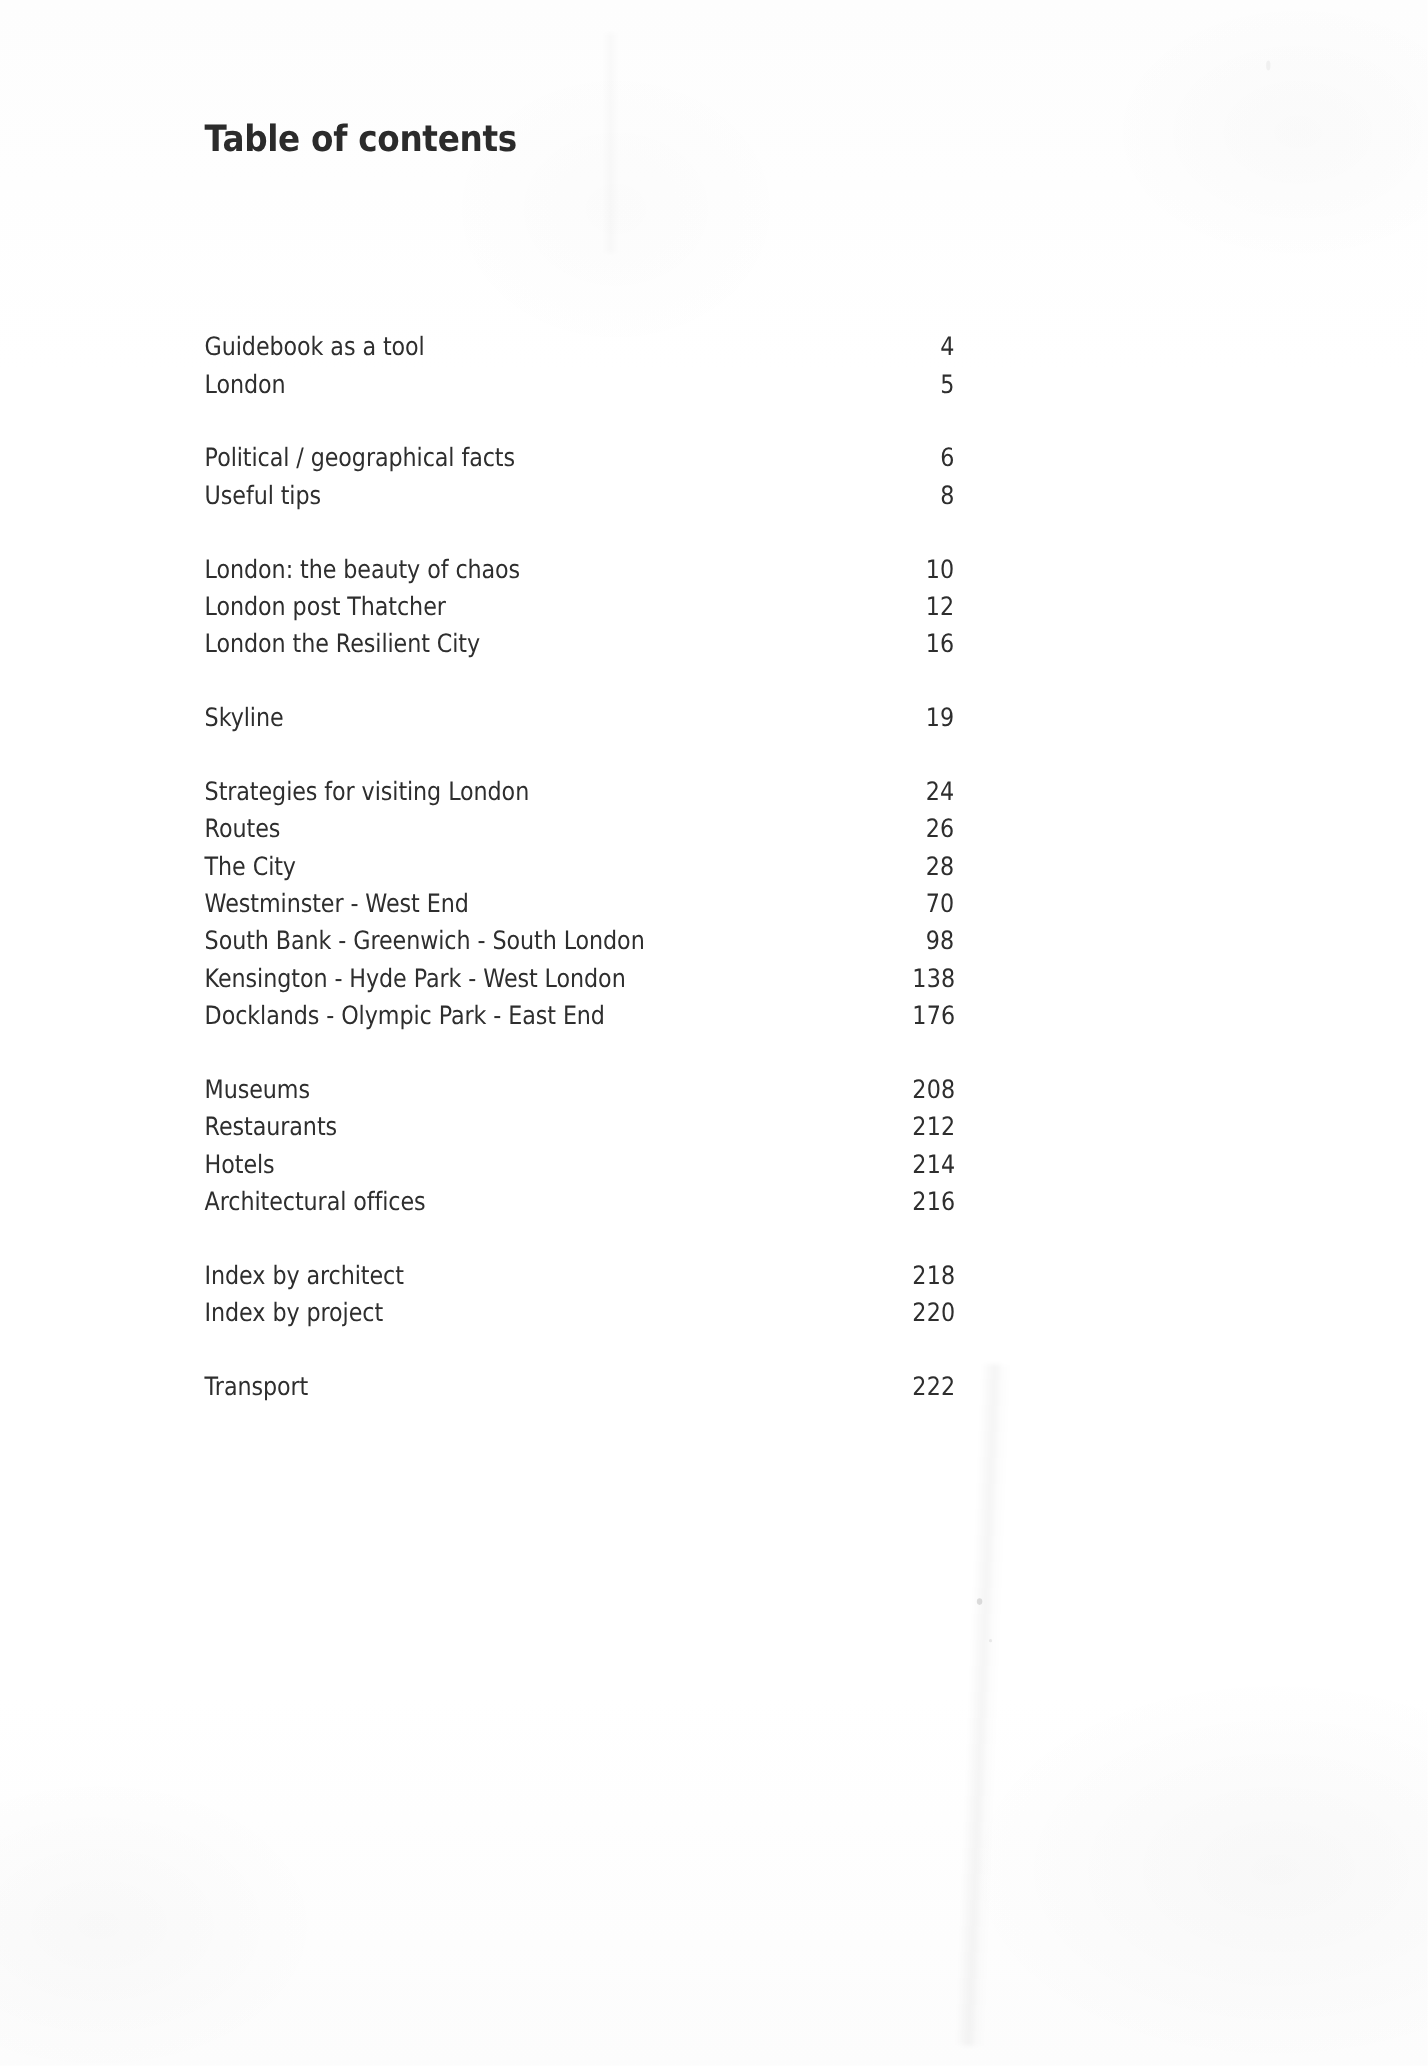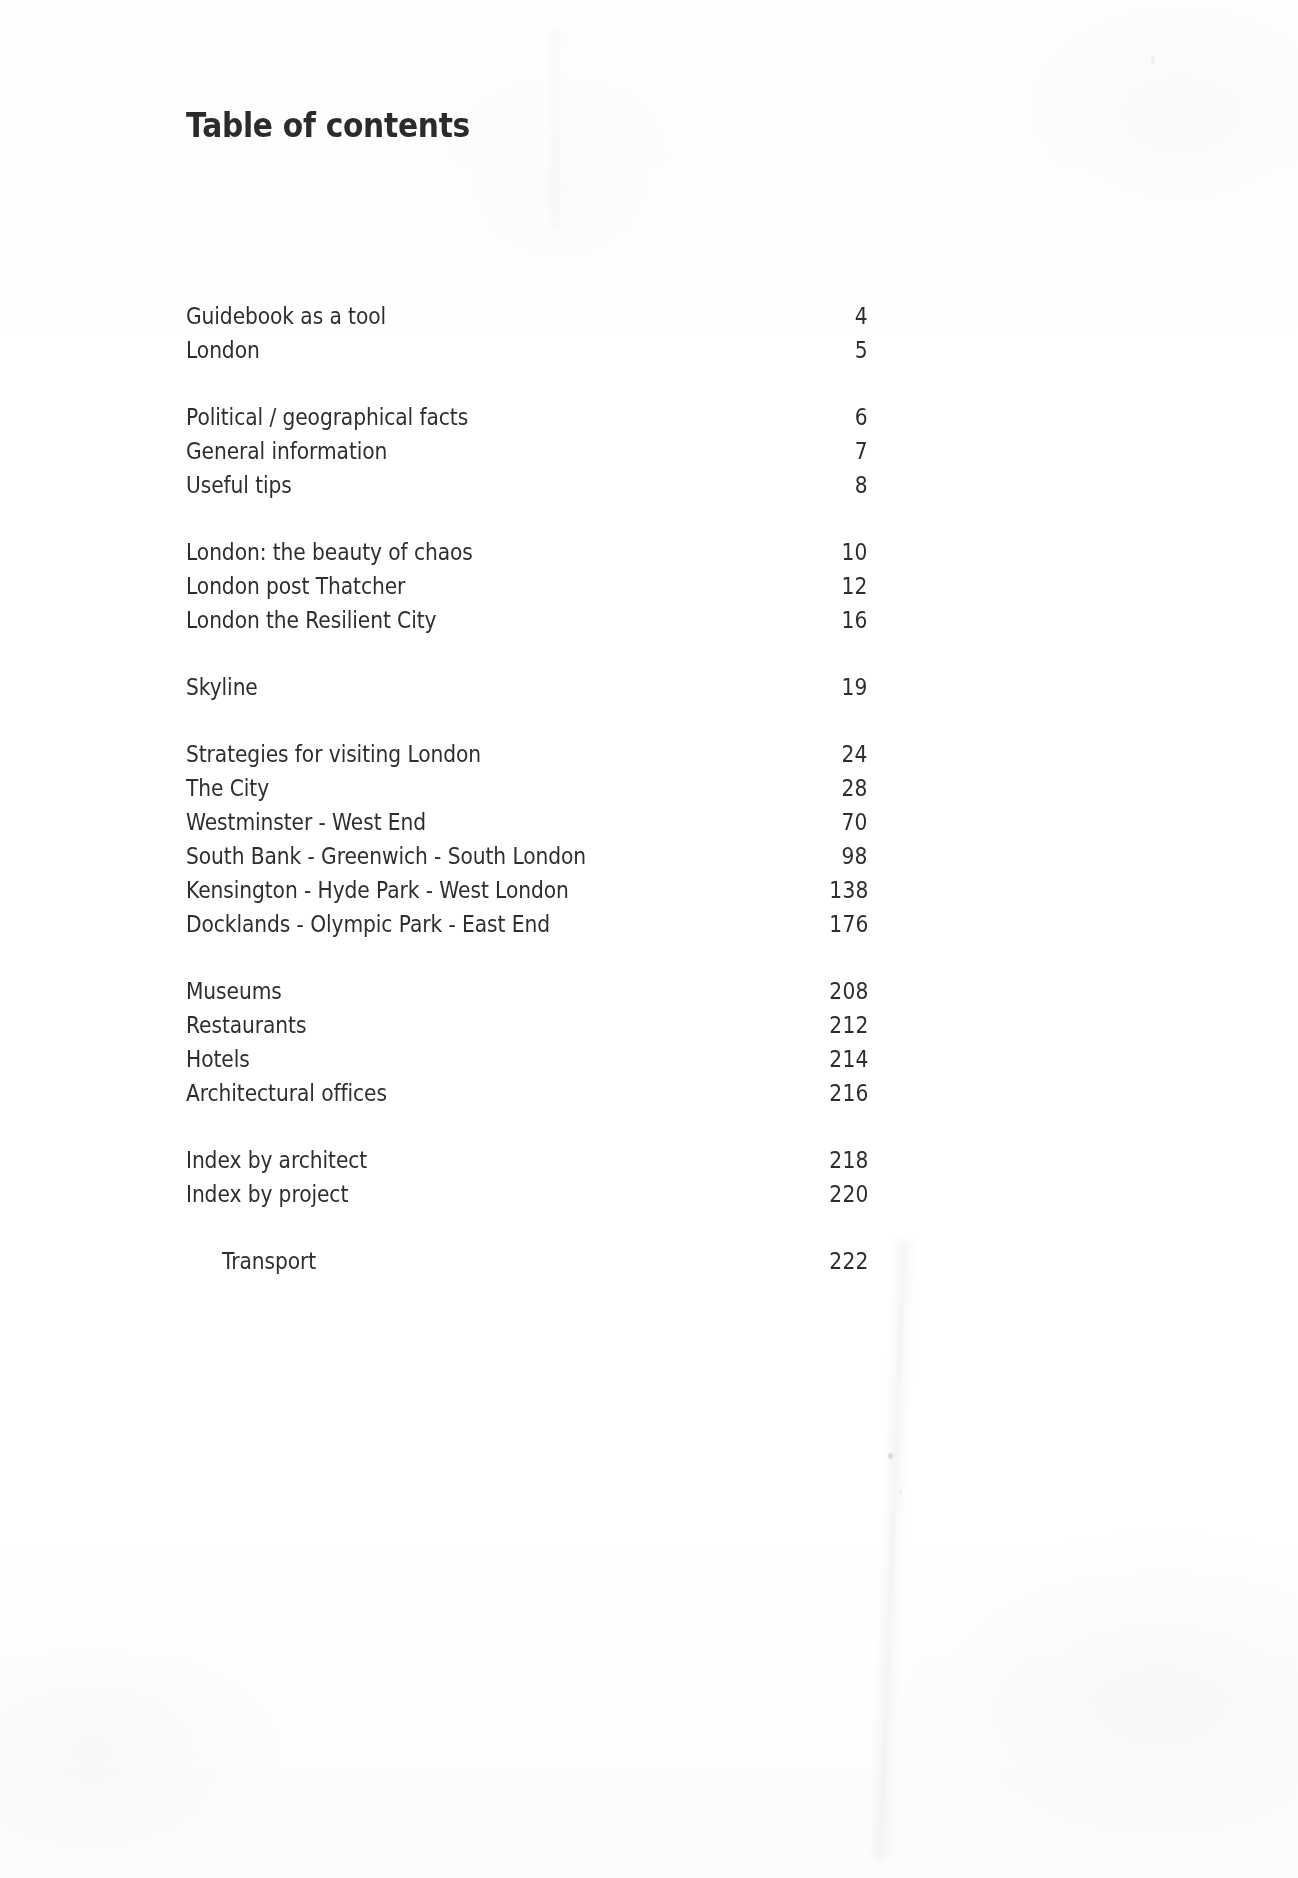--- a/index.html
+++ b/index.html
@@ -87,21 +87,21 @@
   .toc {
     position: absolute;
     left: 186px;
     top: 299px;
     width: 682px;
   }
 
   .toc-group {
     margin-bottom: 33px;
   }
-  .toc-group:last-child { margin-bottom: 0; margin-left: 36px; }
+  .toc-group:last-child { margin-bottom: 0; }
 
   .toc-row {
     display: flex;
     align-items: center;
     justify-content: space-between;
     height: 34px;
     line-height: 34px;
     white-space: nowrap;
   }
 
@@ -150,24 +150,20 @@
           <span class="toc-label">London</span>
           <span class="toc-page">5</span>
         </div>
       </div>
       <div class="toc-group">
         <div class="toc-row">
           <span class="toc-label">Political / geographical facts</span>
           <span class="toc-page">6</span>
         </div>
         <div class="toc-row">
-          <span class="toc-label">General information</span>
-          <span class="toc-page">7</span>
-        </div>
-        <div class="toc-row">
           <span class="toc-label">Useful tips</span>
           <span class="toc-page">8</span>
         </div>
       </div>
       <div class="toc-group">
         <div class="toc-row">
           <span class="toc-label">London: the beauty of chaos</span>
           <span class="toc-page">10</span>
         </div>
         <div class="toc-row">
@@ -184,20 +180,24 @@
           <span class="toc-label">Skyline</span>
           <span class="toc-page">19</span>
         </div>
       </div>
       <div class="toc-group">
         <div class="toc-row">
           <span class="toc-label">Strategies for visiting London</span>
           <span class="toc-page">24</span>
         </div>
         <div class="toc-row">
+          <span class="toc-label">Routes</span>
+          <span class="toc-page">26</span>
+        </div>
+        <div class="toc-row">
           <span class="toc-label">The City</span>
           <span class="toc-page">28</span>
         </div>
         <div class="toc-row">
           <span class="toc-label">Westminster - West End</span>
           <span class="toc-page">70</span>
         </div>
         <div class="toc-row">
           <span class="toc-label">South Bank - Greenwich - South London</span>
           <span class="toc-page">98</span>

